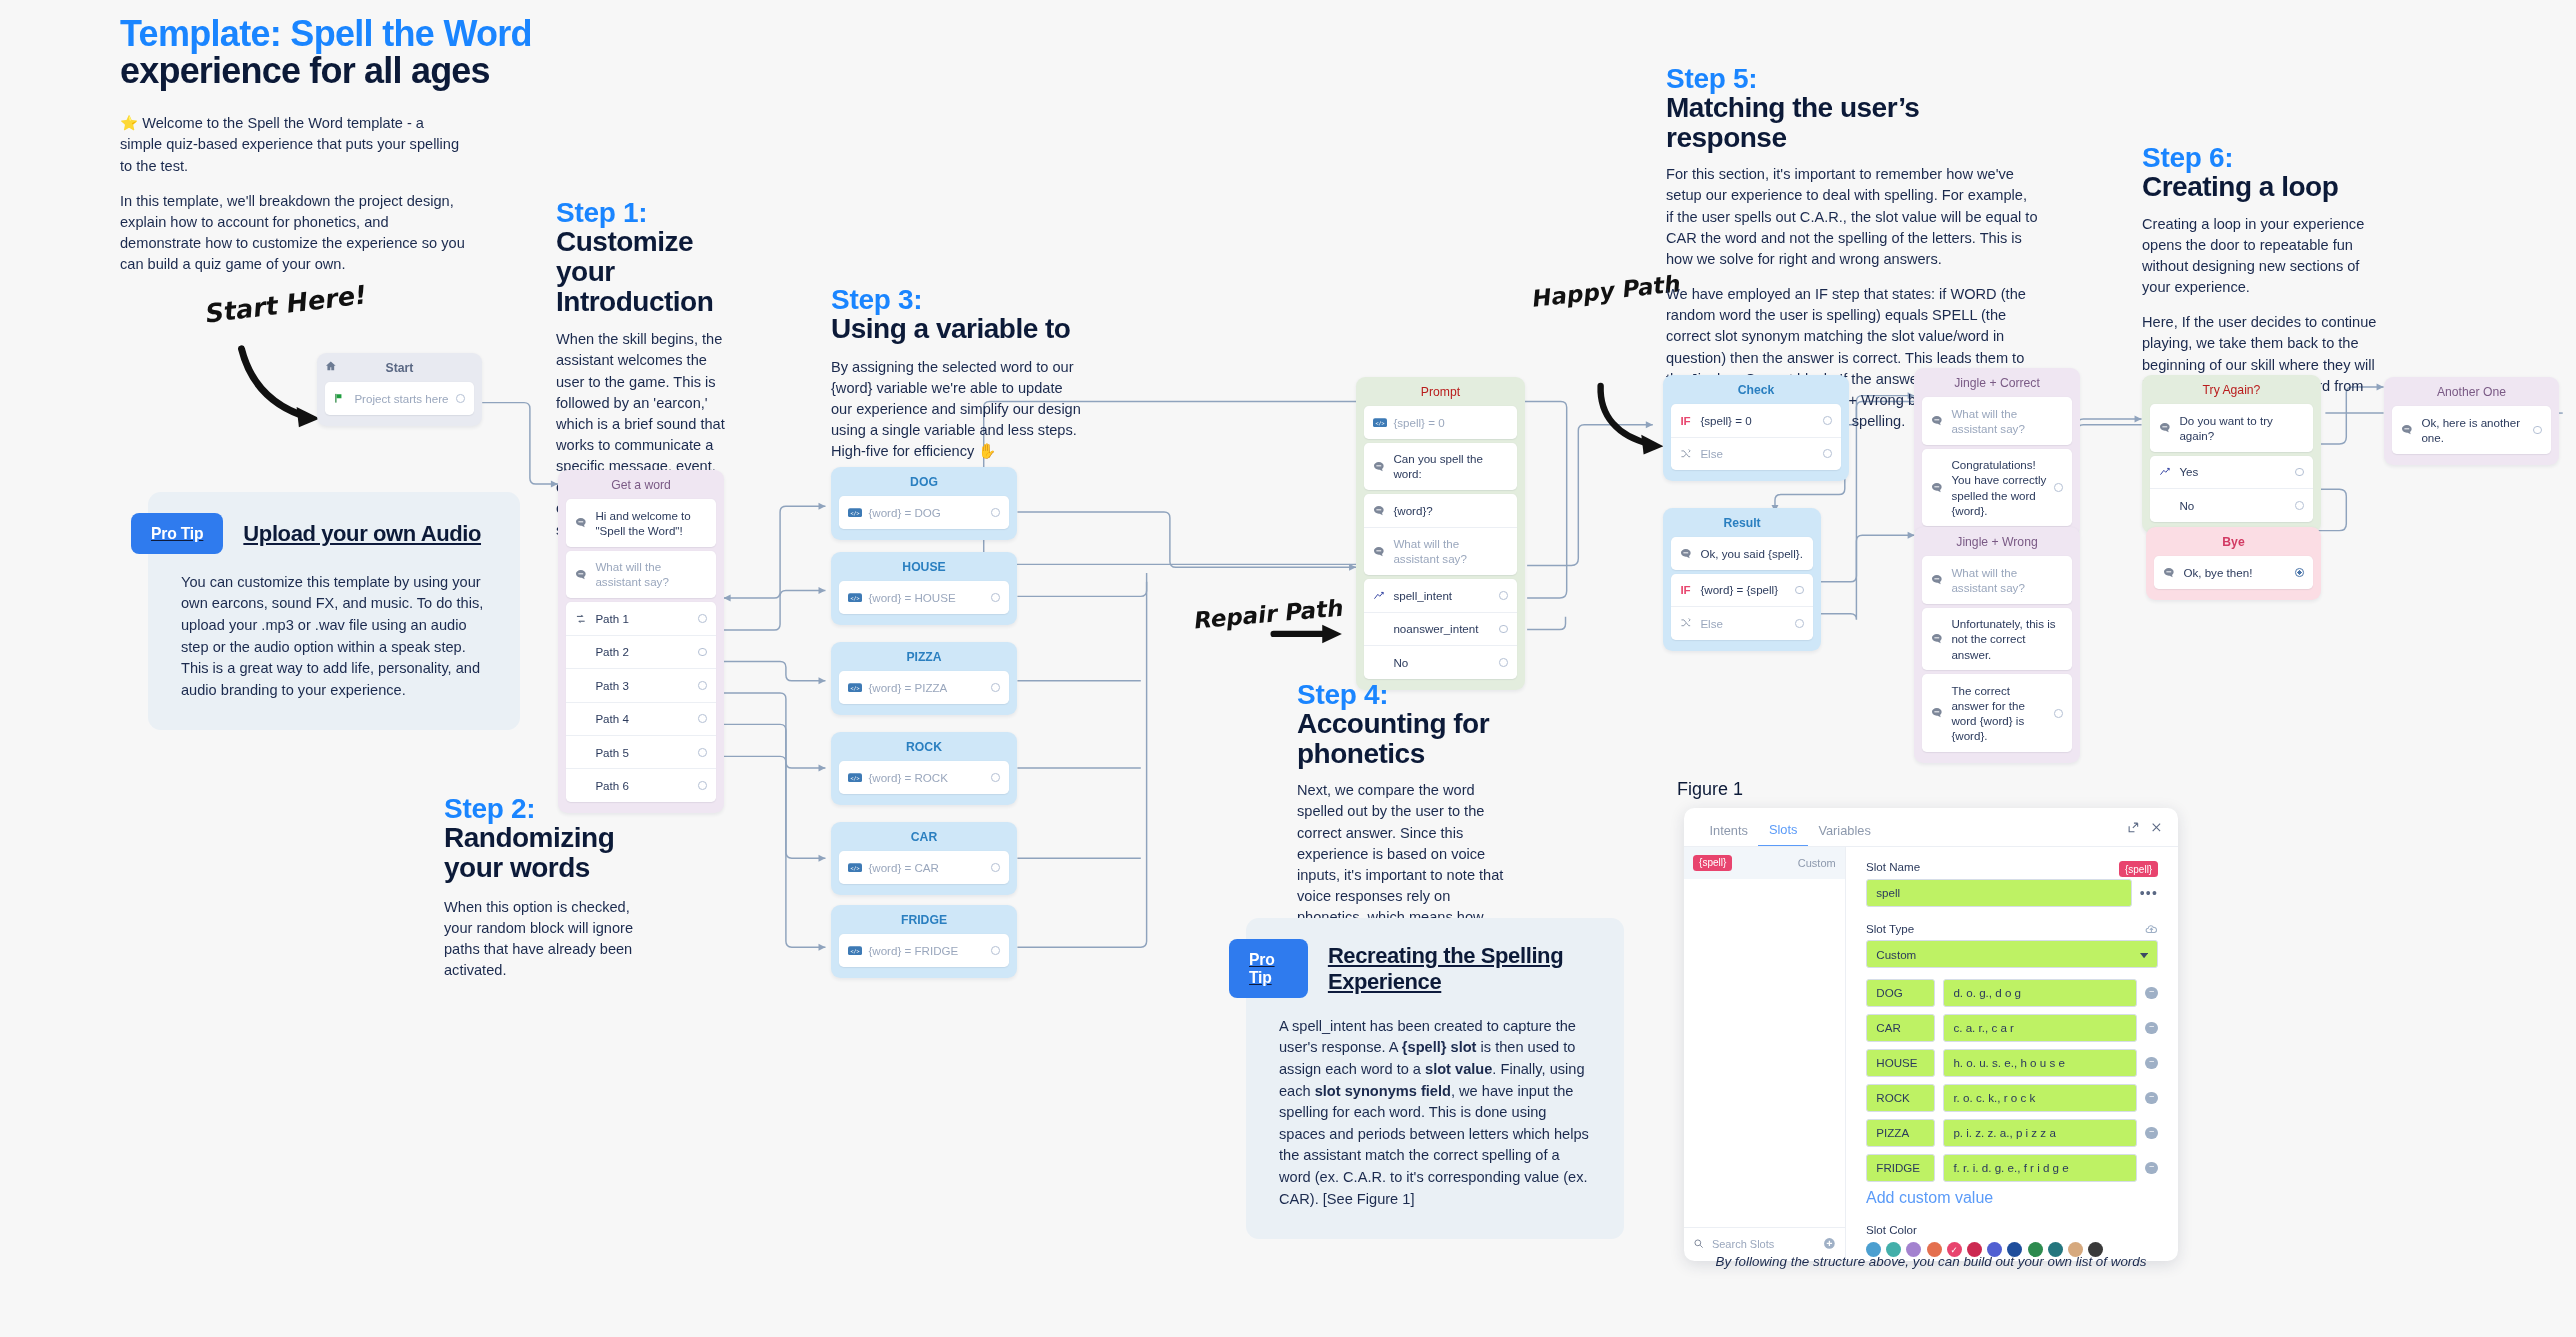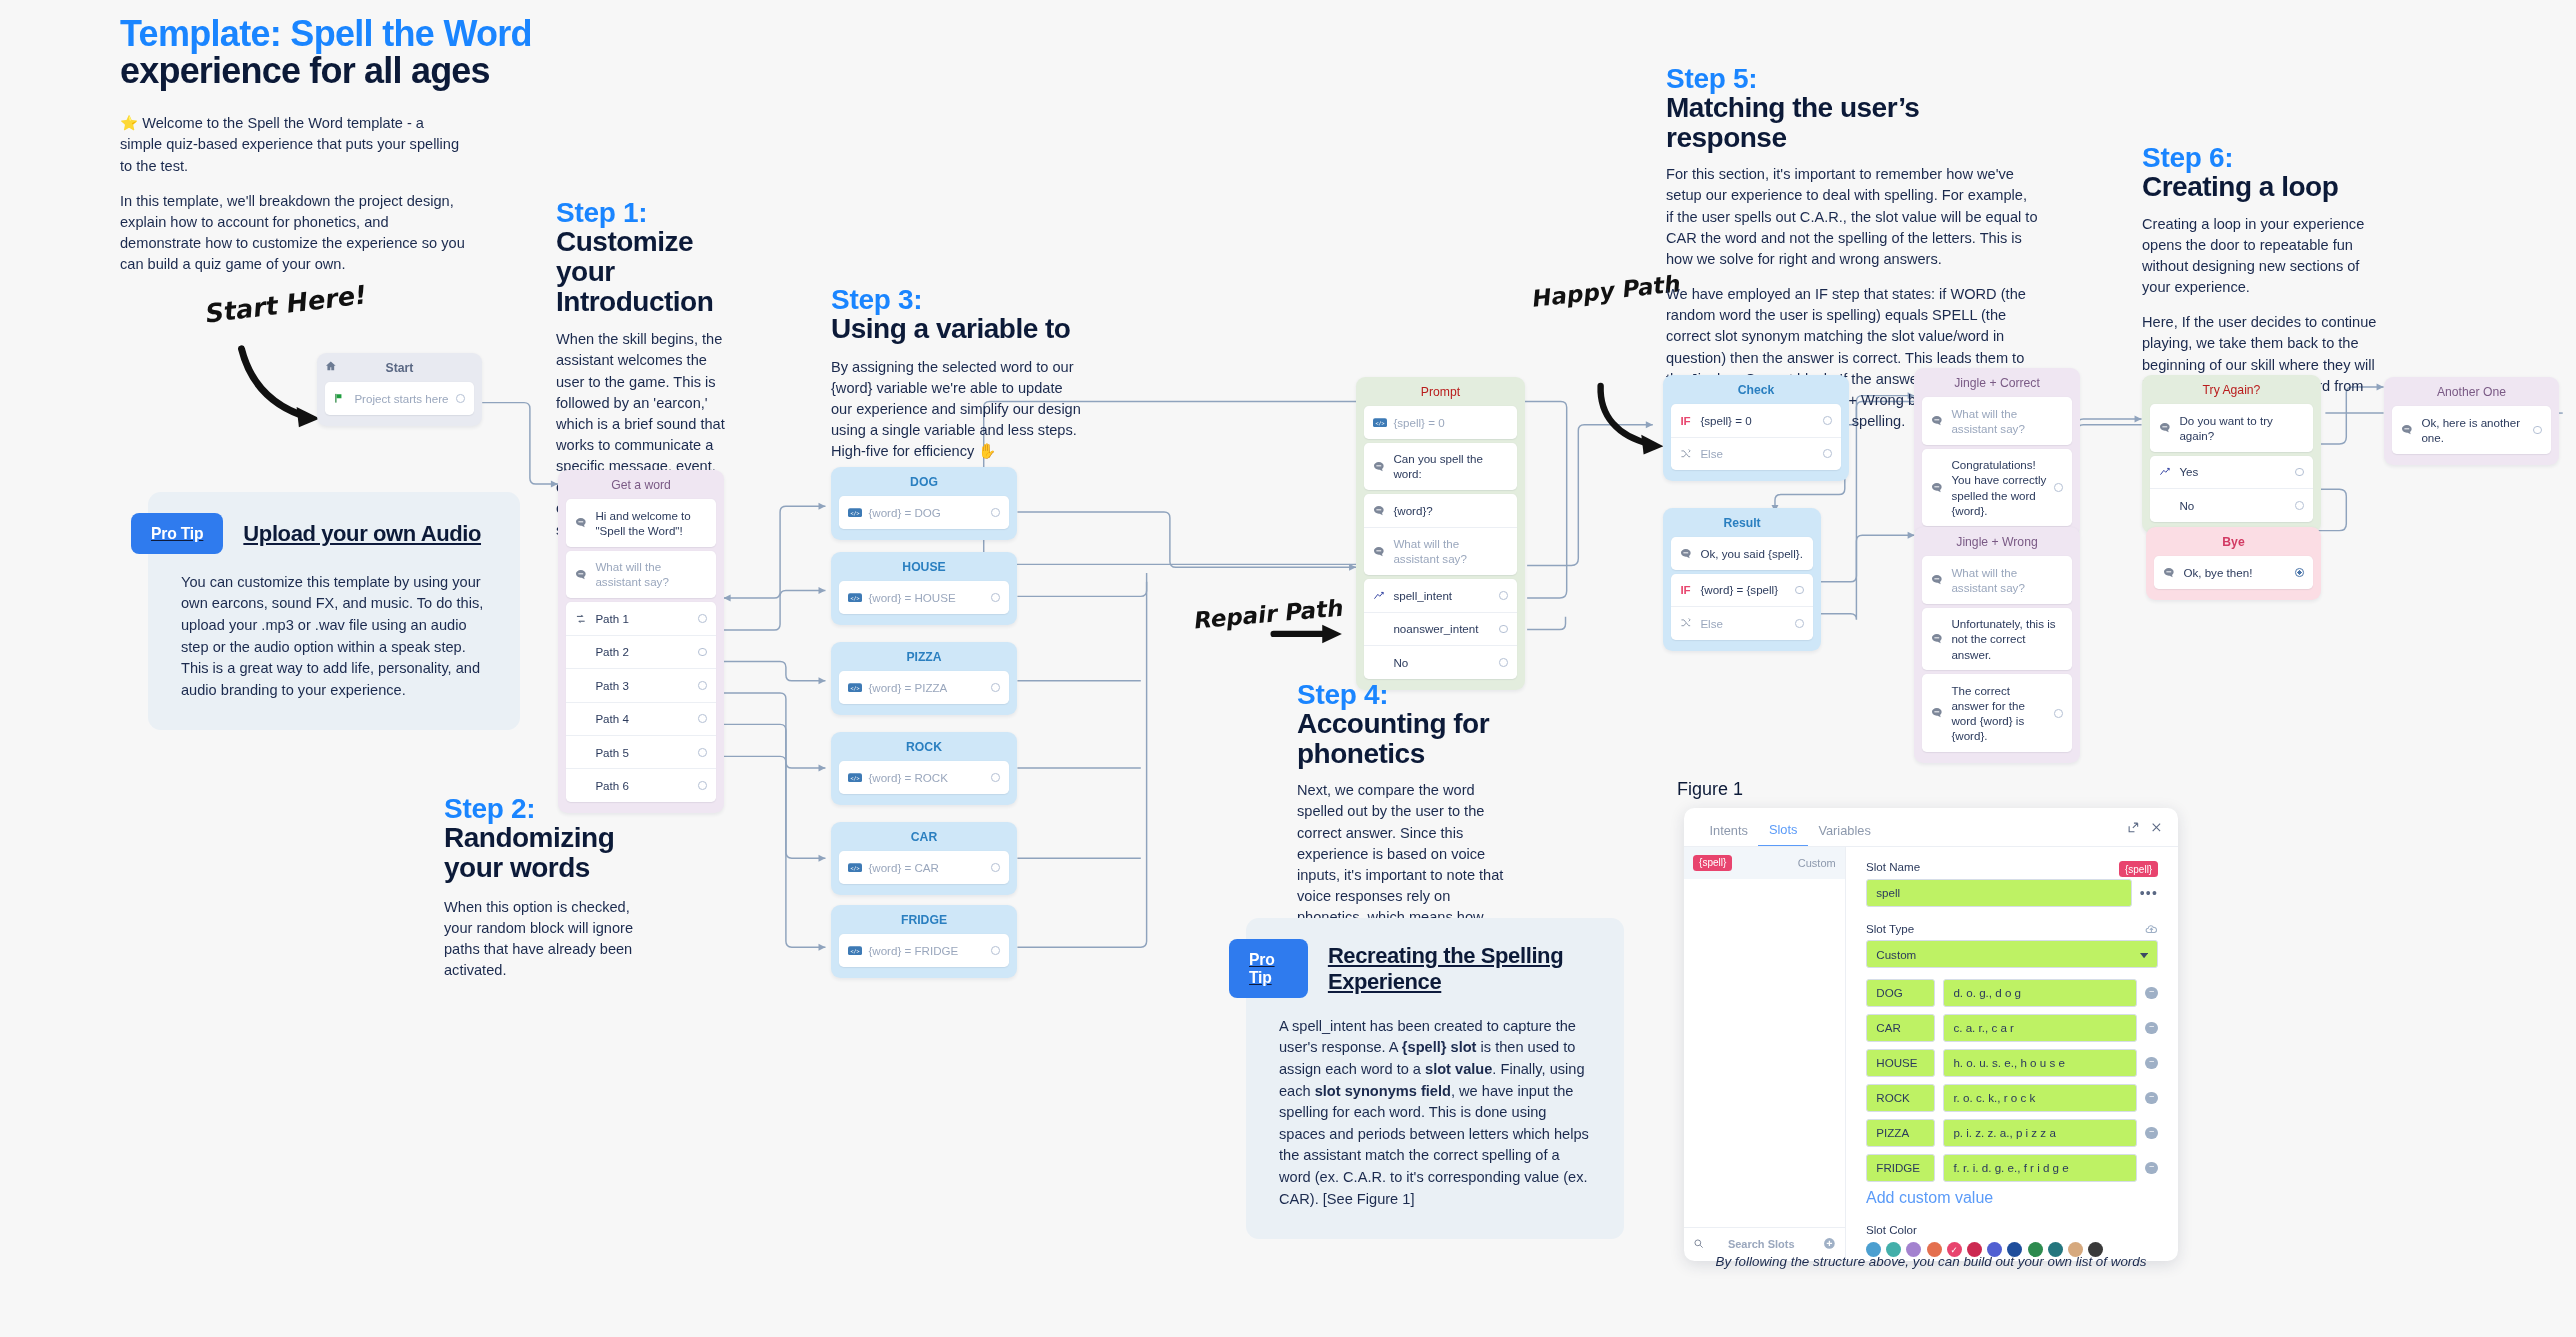--- a/index.html
+++ b/index.html
@@ -147,21 +147,21 @@
   .fig-slot-item {
     display:flex; align-items:center; justify-content: space-between;
     padding: 8.1px 9.3px; background: #f2f6fa;
   }
   .slot-chip {
     background: #e8446e; color: #fff; font-size: 10px;
     border-radius: 3.5px; padding: 2.3px 5.8px;
   }
   .fig-left-foot {
     margin-top: auto; border-top: 0.6px solid #eceff4;
-    display:flex; align-items:center; gap:23px; padding: 9.3px 9.3px; font-weight: bold;
+    display:flex; align-items:center; gap:7px; padding: 9.3px 9.3px;
   }
   .fig-right { flex: 1; padding: 12.8px 20px; }
   .fig-label { font-size: 11.6px; color: #2b3a5c; margin-bottom: 5.8px; }
   .fig-input {
     border: 0.6px solid #d6dde8; border-radius: 3px;
     height: 28px; display:flex; align-items:center; padding: 0 9.3px;
     font-size: 11.6px; color: #2b3a5c; background:#bef264;
   }
   .fig-row { display:flex; align-items:center; gap: 8.1px; margin-bottom: 7px; }
   .fig-row .k { width: 69px; }

